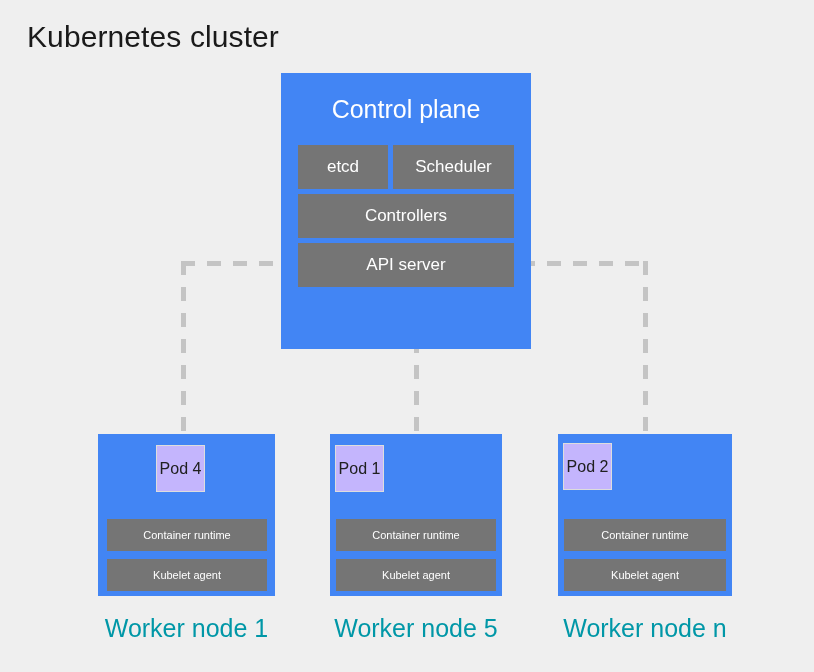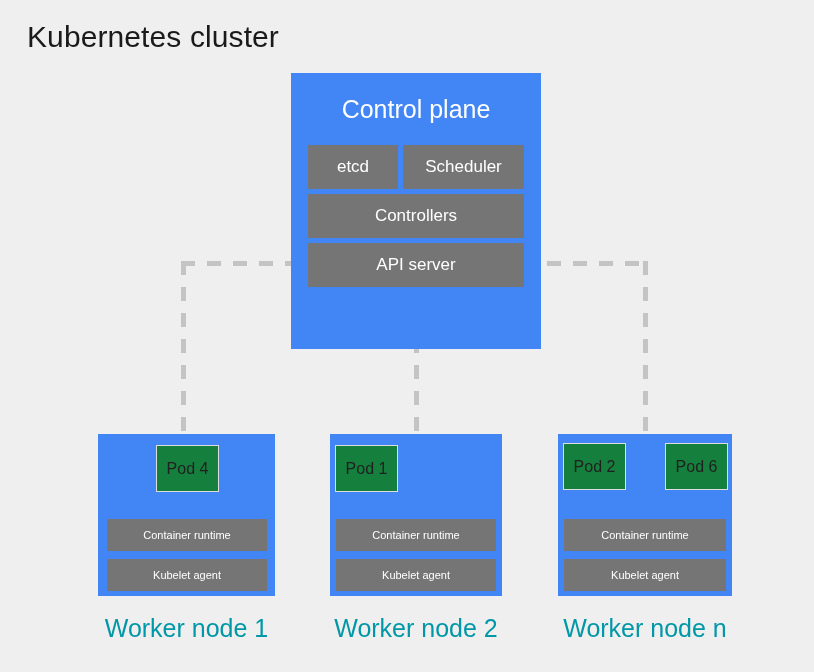--- a/index.html
+++ b/index.html
@@ -32,21 +32,21 @@
 
   
   .blue-box {
     position: absolute;
     background: #4285f4;
     box-sizing: border-box;
   }
 
   
   #control-plane {
-    left: 291px;
+    left: 281px;
     top: 73px;
     width: 250px;
     height: 276px;
   }
   .cp-title {
     position: absolute;
     left: 0;
     top: 22px;
     width: 100%;
     text-align: center;
@@ -71,30 +71,30 @@
   #cp-api    { left: 17px;  top: 170px; width: 216px; height: 44px; }
 
   
   .worker-node { top: 434px; height: 162px; }
   #worker-1 { left: 98px;  width: 177px; }
   #worker-2 { left: 330px; width: 172px; }
   #worker-3 { left: 558px; width: 174px; }
 
   .pod {
     position: absolute;
-    background: #15803d;
+    background: #c4b5fd;
     border: 1px solid #dddddd;
     box-sizing: border-box;
     display: flex;
     align-items: center;
     justify-content: center;
     color: #202020;
     font-size: 16px;
     height: 47px;
-    width: 63px;
+    width: 49px;
     white-space: nowrap;
   }
   .node-row {
     position: absolute;
     background: #757575;
     color: #ffffff;
     display: flex;
     align-items: center;
     justify-content: center;
     height: 32px;
@@ -174,23 +174,22 @@
     <div class="node-row row-runtime">Container runtime</div>
     <div class="node-row row-kubelet">Kubelet agent</div>
   </div>
   <div class="node-label" id="label-1">Worker node 1</div>
 
   <div class="blue-box worker-node" id="worker-2">
     <div class="pod pod-left">Pod 1</div>
     <div class="node-row row-runtime">Container runtime</div>
     <div class="node-row row-kubelet">Kubelet agent</div>
   </div>
-  <div class="node-label" id="label-2">Worker node 2</div>
+  <div class="node-label" id="label-2">Worker node 5</div>
 
   <div class="blue-box worker-node" id="worker-3">
     <div class="pod pod-left">Pod 2</div>
-    <div class="pod pod-right">Pod 6</div>
     <div class="node-row row-runtime">Container runtime</div>
     <div class="node-row row-kubelet">Kubelet agent</div>
   </div>
   <div class="node-label" id="label-3">Worker node n</div>
 
 </div>
 
 </body></html>

